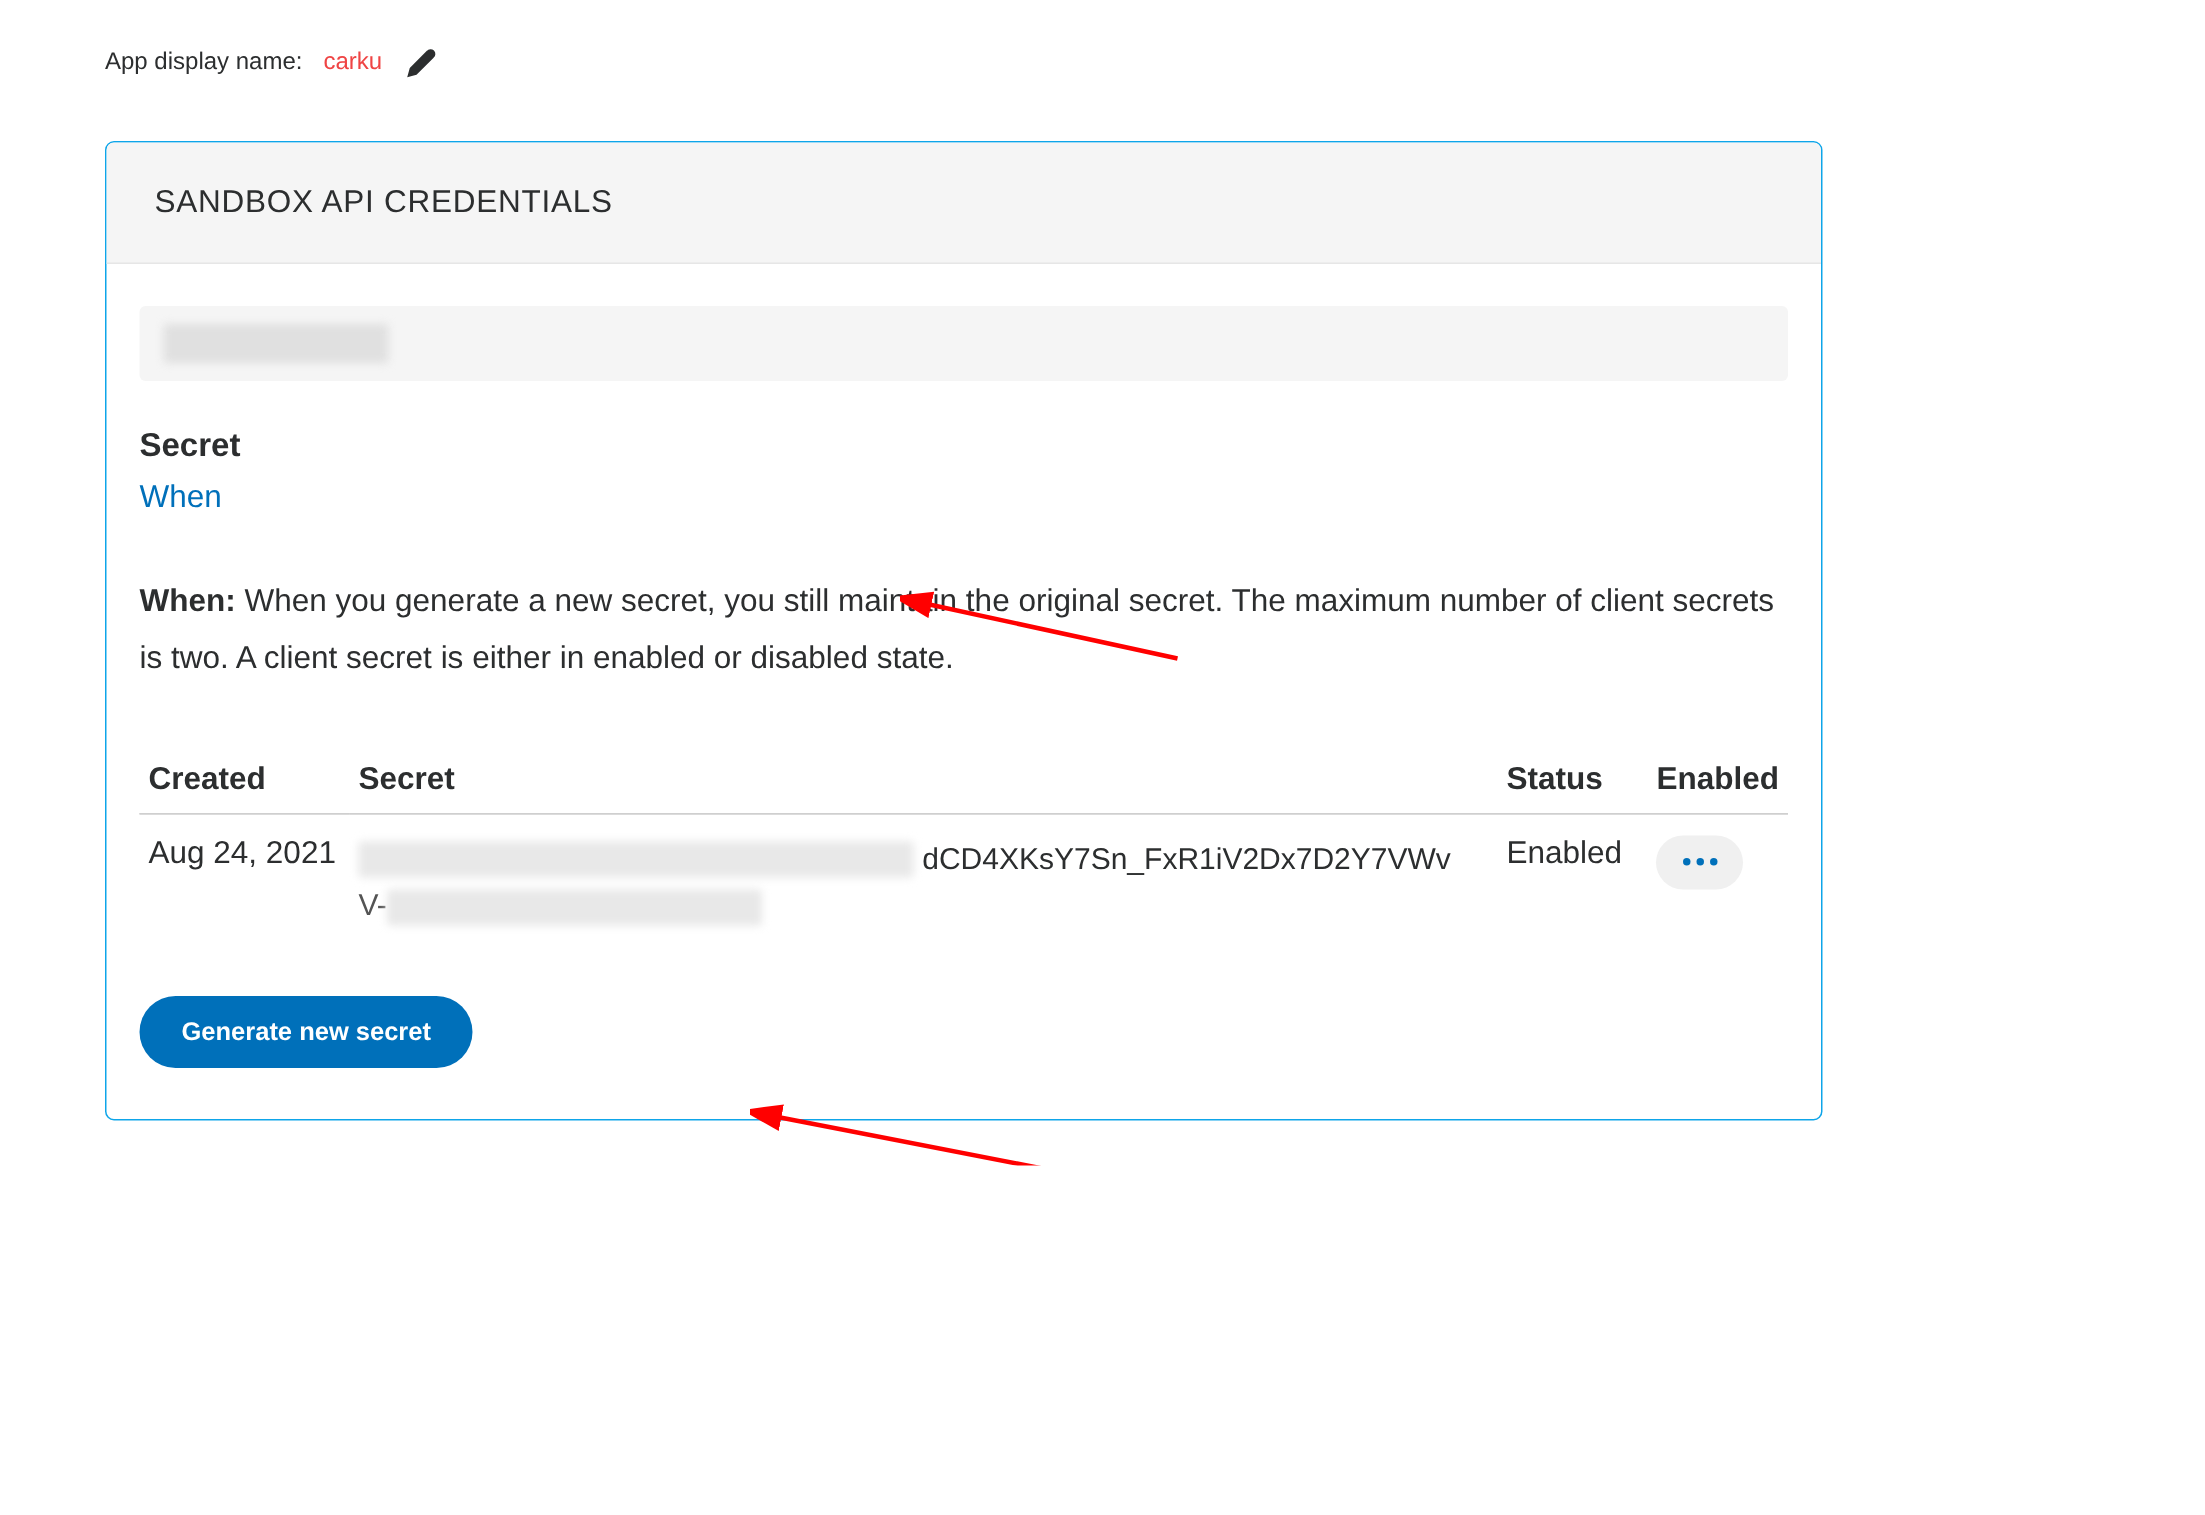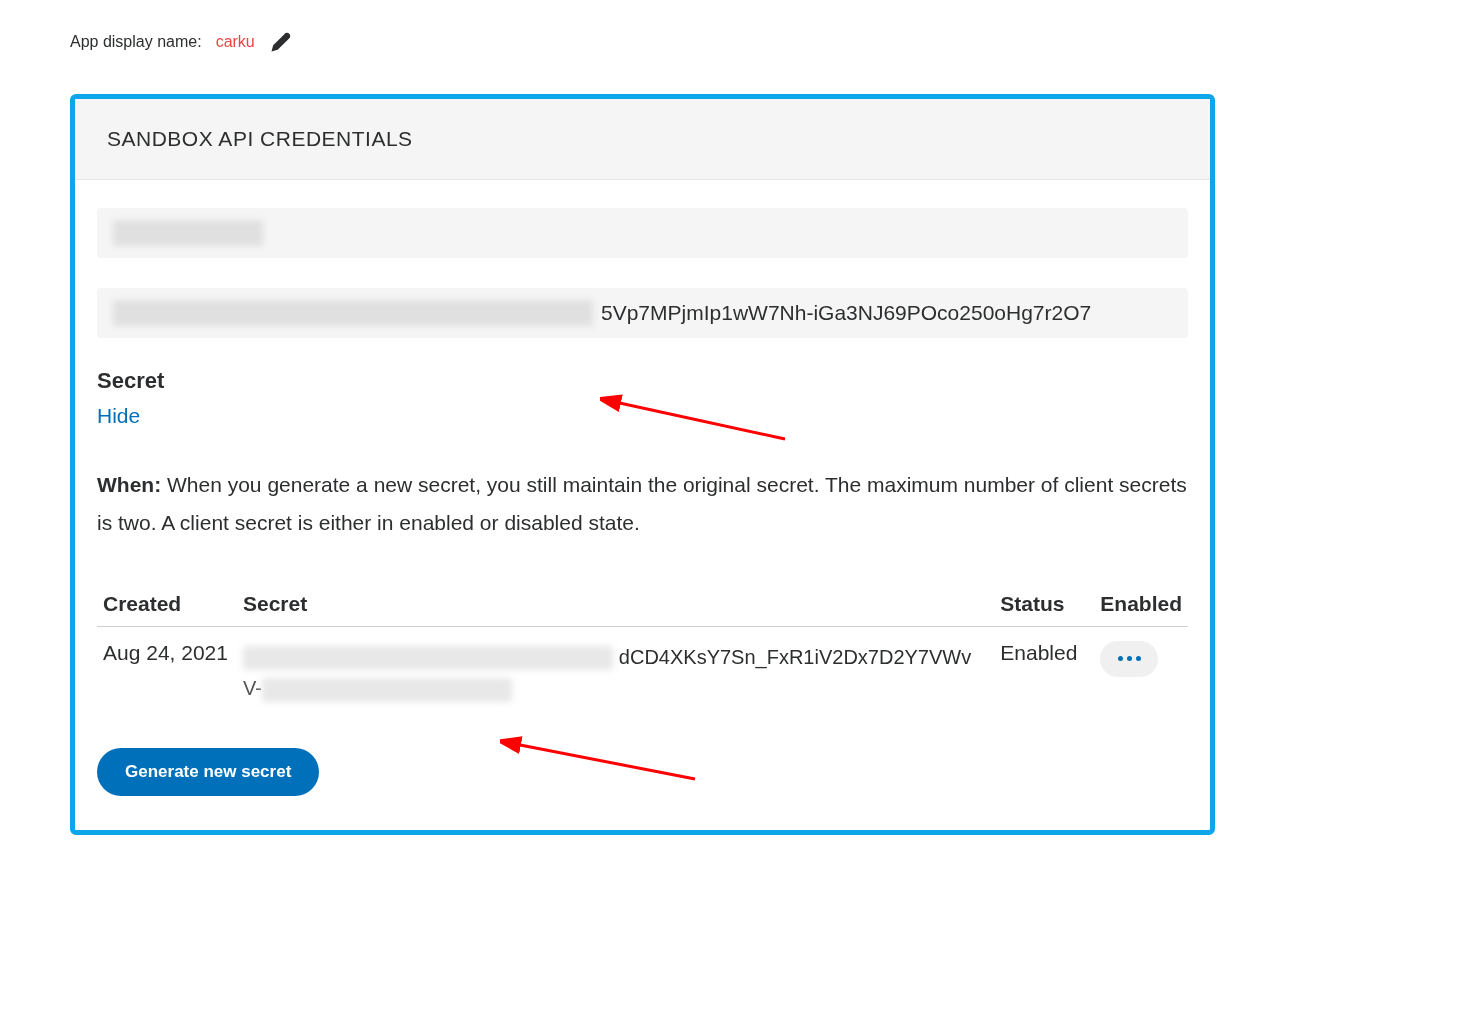--- a/index.html
+++ b/index.html
@@ -28,21 +28,21 @@
     }
     .edit-icon-btn {
       background: none;
       border: none;
       cursor: pointer;
       padding: 2px;
       display: flex;
       align-items: center;
     }
     .card {
-      border: 5px solid #0ea5e9;
+      border: 1px solid #0ea5e9;
       border-radius: 6px;
       overflow: hidden;
       max-width: 1145px;
     }
     .card-header {
       background: #f5f5f5;
       padding: 28px 32px;
       border-bottom: 1px solid #e6e6e6;
     }
     .card-header-title {
@@ -222,27 +222,23 @@
   <div class="card">
     <div class="card-header">
       <div class="card-header-title">SANDBOX API CREDENTIALS</div>
     </div>
     <div class="card-body">
 
       <div class="field-box">
         <span class="redacted-block"></span>
       </div>
 
-      <div class="field-box" style="margin-bottom:30px; position:relative;">
-        <span class="redacted-block-wide"></span>
-        <span class="client-id-visible">5Vp7MPjmIp1wW7Nh-iGa3NJ69POco250oHg7r2O7</span>
-      </div>
 
       <div class="field-label">Secret</div>
-      <a class="secret-toggle">Hide</a>
+      <a class="secret-toggle">When</a>
 
       <p class="note-text">
         <span class="note-label">When:</span><span> When you generate a new secret, you still maintain the original secret. The maximum number of client secrets is two. A client secret is either in enabled or disabled state.</span>
       </p>
 
       <table class="secrets-table">
         <thead>
           <tr>
             <th class="col-created">Created</th>
             <th class="col-secret">Secret</th>

